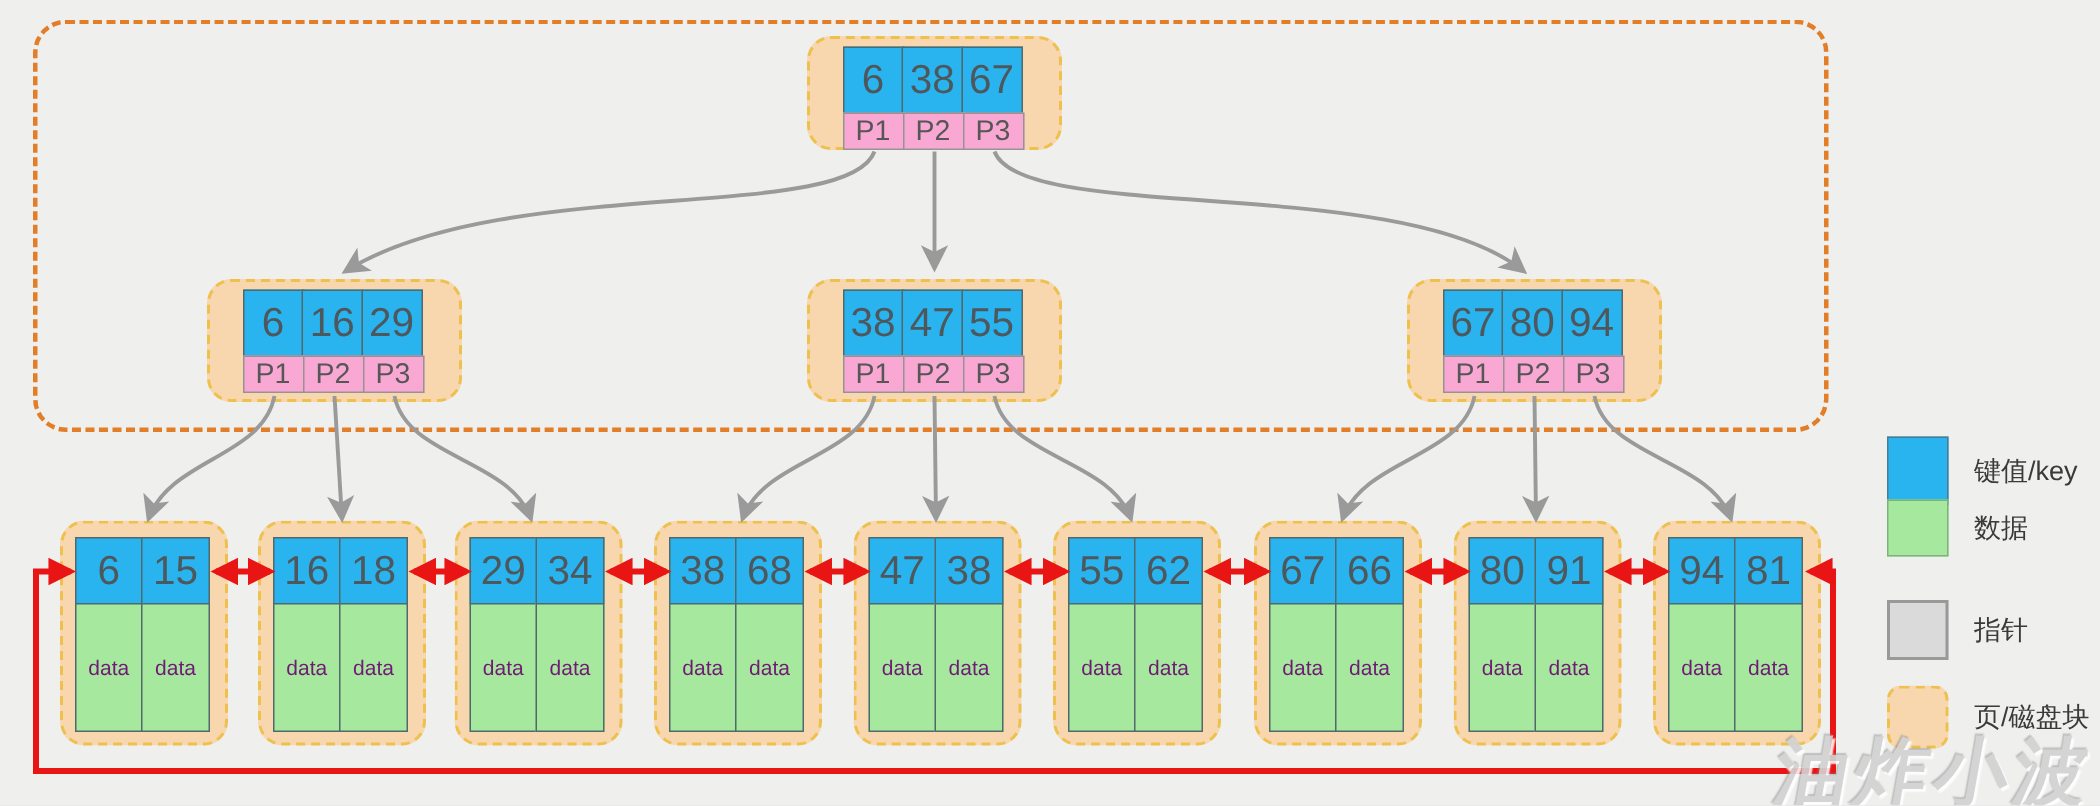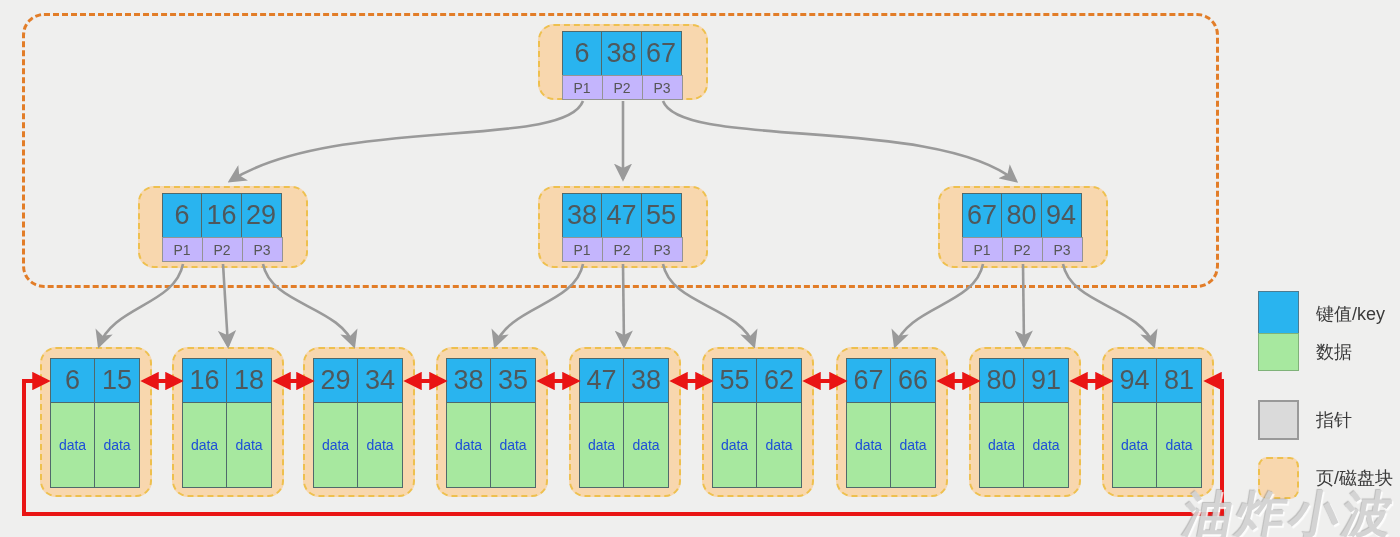--- a/index.html
+++ b/index.html
@@ -20,31 +20,31 @@
   .cell{
     display:flex;align-items:center;justify-content:center;
     box-sizing:border-box;color:#4e585c;
   }
   .kcell{
     width:41px;height:45px;background:#29b4ef;border:1.5px solid #50696b;
     margin-left:-1.5px;font-size:27px;
   }
   .row .kcell:first-child{margin-left:0;}
   .pcell{
-    width:41px;height:25px;background:#c4b5fd;border:1px solid #949494;
-    margin-left:-1px;margin-top:-1px;font-size:14px;color:#565656;
+    width:41px;height:25px;background:#f9a8d4;border:1px solid #949494;
+    margin-left:-1px;margin-top:-1px;font-size:19px;color:#565656;
   }
   .row .pcell:first-child{margin-left:0;}
   .lkcell{
     width:46px;height:45px;background:#29b4ef;border:1.5px solid #50696b;
     margin-left:-1.5px;font-size:27px;
   }
   .ldcell{
     width:46px;height:86px;background:#a7e89f;border:1.5px solid #50696b;
-    margin-left:-1.5px;margin-top:-1.5px;font-size:14px;color:#1d4ed8;
+    margin-left:-1.5px;margin-top:-1.5px;font-size:14px;color:#701a75;
   }
   .row .lkcell:first-child,.row .ldcell:first-child{margin-left:0;}
   .arrow-layer{position:absolute;left:0;top:0;z-index:4;pointer-events:none;}
   .legend{position:absolute;left:1258px;top:279px;z-index:2;}
   .legend-item{position:absolute;display:flex;align-items:center;}
   .swatch{width:41px;height:46px;box-sizing:border-box;}
   .sw-key{background:#29b4ef;border:1px solid #4c7c91;}
   .sw-data{background:#a7e89f;border:1px solid #7fb279;height:38px;}
   .sw-pointer{background:#dadada;border:2px solid #999;height:40px;}
   .sw-page{background:#f8d7ae;border:2px dashed #eec04e;border-radius:9px;height:42px;}
@@ -180,21 +180,21 @@
         </div>
         <div class="row">
           <div class="cell ldcell">data</div>
           <div class="cell ldcell">data</div>
         </div>
       </div>
       <div class="page-box" style="left:436px;top:347px;width:112px;height:150px"></div>
       <div class="ntable" style="left:445.5px;top:358px">
         <div class="row">
           <div class="cell lkcell">38</div>
-          <div class="cell lkcell">35</div>
+          <div class="cell lkcell">68</div>
         </div>
         <div class="row">
           <div class="cell ldcell">data</div>
           <div class="cell ldcell">data</div>
         </div>
       </div>
       <div class="page-box" style="left:569px;top:347px;width:112px;height:150px"></div>
       <div class="ntable" style="left:578.5px;top:358px">
         <div class="row">
           <div class="cell lkcell">47</div>

